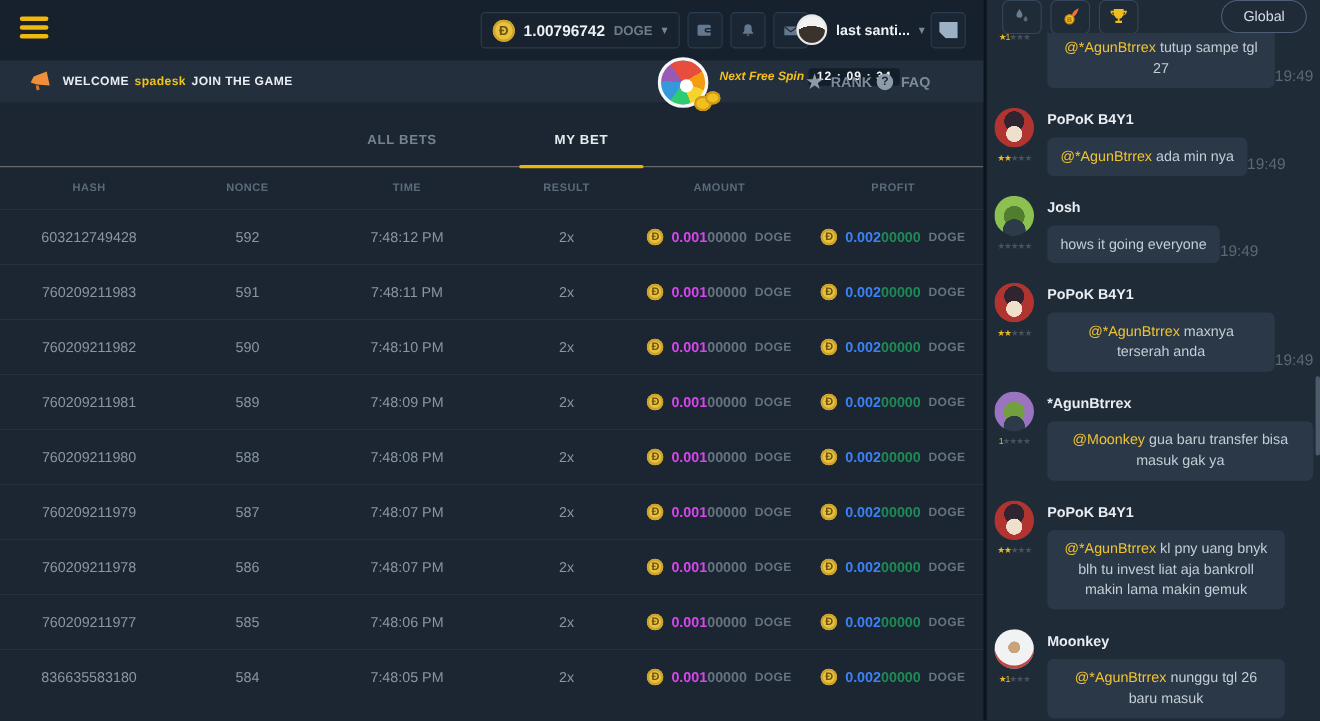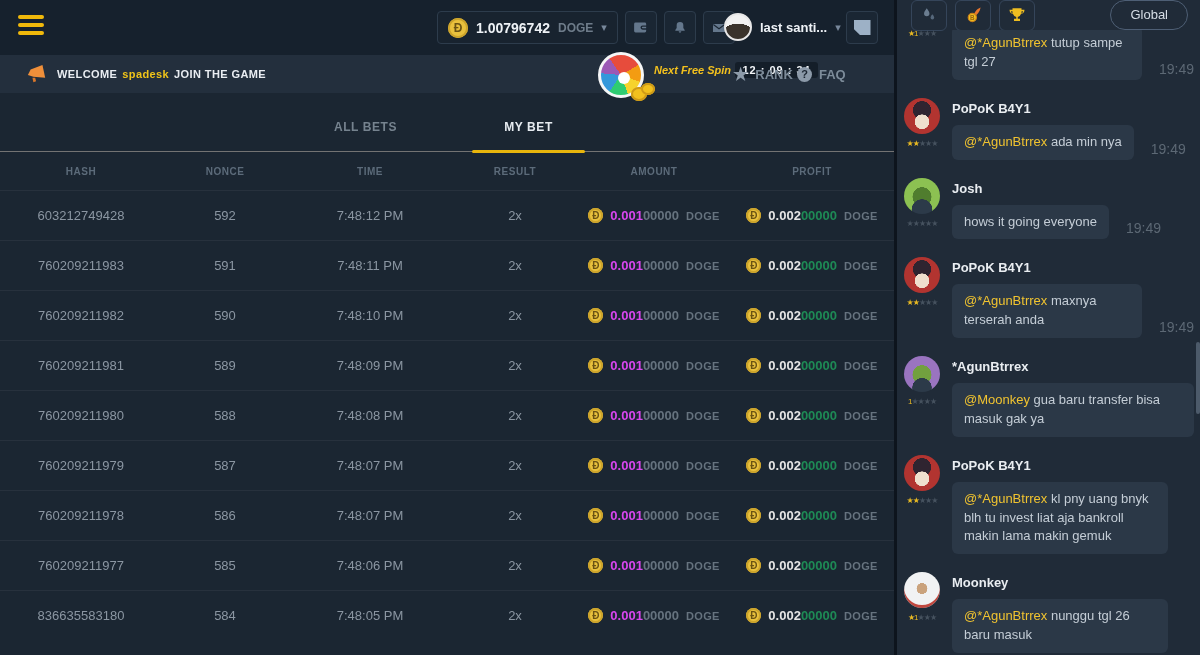--- a/index.html
+++ b/index.html
@@ -55,41 +55,41 @@
   .tab.active::after { content:""; position:absolute; left:25px; right:25px; bottom:-2px; height:3px; background:#e8b50c; border-radius:2px; }
 
   .bets { flex:1; overflow:hidden; }
   .t-head,.t-row { display:grid; grid-template-columns:162px 126px 164px 126px 152px auto; align-items:center; }
   .t-head { height:38px; font-size:10px; font-weight:700; letter-spacing:.5px; color:#5c6b7a; }
   .t-row { height:50px; border-top:1px solid rgba(255,255,255,.055); font-size:13px; color:#8b96a2; cursor:pointer; }
   .cell { text-align:center; }
   .money { display:flex; align-items:center; justify-content:center; gap:7px; }
   .m-hi { font-weight:700; }
   .amt .m-hi { color:#d946ef; } .amt .m-lo { color:#66737f; font-weight:700; }
-  .pft .m-hi { color:#e5e5e5; } .pft .m-lo { color:#1e8a55; font-weight:700; }
+  .pft .m-hi { color:#3b82f6; } .pft .m-lo { color:#1e8a55; font-weight:700; }
   .m-cur { color:#66737f; font-size:11px; font-weight:700; letter-spacing:.3px; }
 
   
   .chat { width:306px; height:655px; background:#202b38; border-left:3px solid #0d141d; display:flex; flex-direction:column; }
   .chat-head { height:30px; flex:none; display:flex; align-items:center; gap:8px; padding:0 12px 0 14px; }
   .chat-btn { width:36px; height:31px; border:1px solid #35455a; border-radius:6px; background:transparent; display:grid; place-items:center; cursor:pointer; }
   .global-btn { margin-left:auto; border:1px solid #4e5f75; border-radius:16px; background:transparent; color:#d6dee6; font-size:13px; padding:6px 19px 7px; cursor:pointer; font-family:inherit; }
   .msgs { flex:1; overflow:hidden; position:relative; padding:2px 6px 0 4px; }
   .msg { display:flex; margin-bottom:18px; }
   .msg-left { width:42px; flex:none; display:flex; flex-direction:column; align-items:center; }
   .avatar { width:36px; height:36px; border-radius:50%; cursor:pointer; flex:none; }
   .av-popok { background:radial-gradient(circle at 50% 66%, #efdfcd 0 24%, rgba(0,0,0,0) 25%), radial-gradient(circle at 50% 34%, #2f2430 0 30%, rgba(0,0,0,0) 31%), #b23430; }
   .av-josh { background:radial-gradient(circle at 50% 88%, #2c3a49 0 28%, rgba(0,0,0,0) 29%), radial-gradient(circle at 50% 52%, #507d2e 0 36%, rgba(0,0,0,0) 37%), #8cc152; }
   .av-agun { background:radial-gradient(circle at 50% 88%, #2c3a49 0 26%, rgba(0,0,0,0) 27%), radial-gradient(circle at 50% 52%, #72a03f 0 36%, rgba(0,0,0,0) 37%), #9a74c0; }
   .av-moonkey { background:radial-gradient(circle at 50% 46%, #caa27c 0 20%, rgba(0,0,0,0) 21%), linear-gradient(0deg, rgba(0,0,0,0) 0 40%, rgba(0,0,0,0) 40%), #f1f2f3; box-shadow:inset 0 -3px 0 #c2483f; }
   .stars { margin-top:6px; font-size:8px; letter-spacing:-1px; white-space:nowrap; line-height:1; }
   .stars .g { color:#e8b923; } .stars .e { color:#46525f; }
   .msg-body { flex:1; min-width:0; padding-left:9px; }
   .msg-name { color:#e9edf1; font-weight:700; font-size:13px; margin:3px 0 9px; display:flex; align-items:center; gap:5px; }
-  .bubble-row { display:flex; align-items:flex-end; gap:17px; }
+  .bubble-row { display:flex; align-items:flex-end; gap:0;text-align:center; }
   .bubble { background:#2b3847; border-radius:6px; padding:8px 12px; color:#c4cdd6; font-size:13px; line-height:1.45; max-width:216px; }
   .mention { color:#f0c330; cursor:pointer; }
   .time { color:#5c6874; font-size:14px; flex:none; padding-bottom:3px; }
   .msg.wide .bubble { max-width:none; flex:1; }
   .msg.cut-top { margin-top:-6px; }
   .msg.cut-top .stars { margin-top:4px; }
   .scroll-thumb { position:absolute; right:0; top:312px; width:4px; height:72px; background:#4c5a6a; border-radius:2px; }
   svg { display:block; }
 </style>
 </head>

